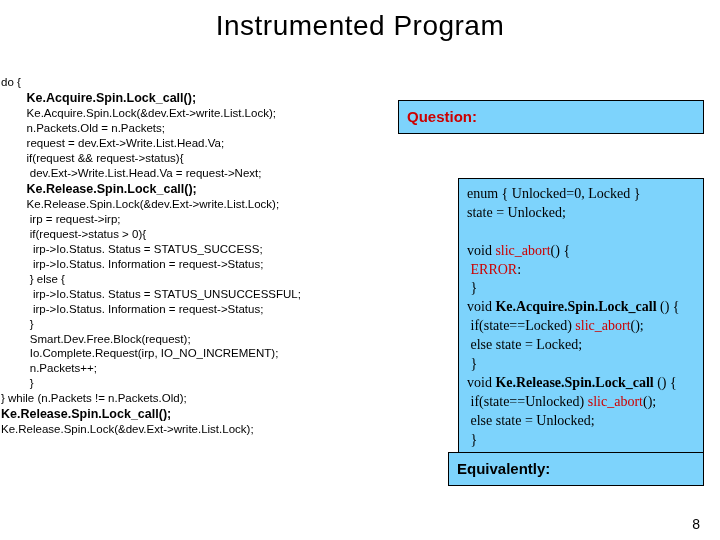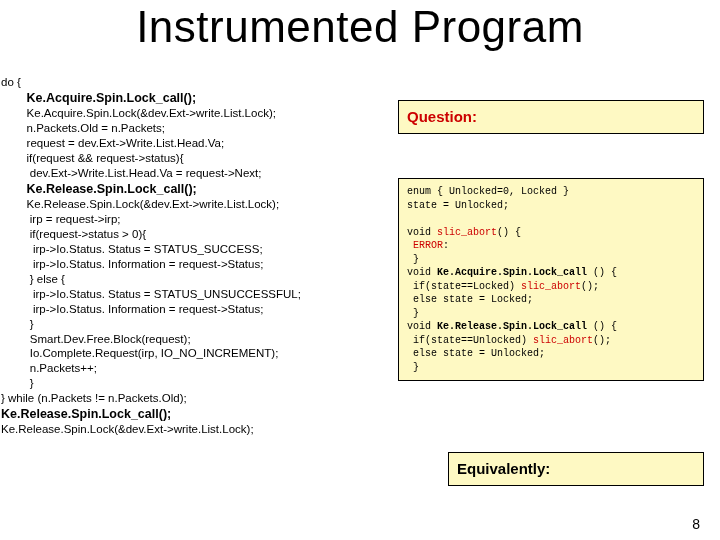--- a/index.html
+++ b/index.html
@@ -6,57 +6,57 @@
   body {
     width: 720px;
     height: 540px;
     background: #ffffff;
     font-family: Arial, sans-serif;
     position: relative;
     overflow: hidden;
   }
   .title {
     font-family: "Comic Sans MS", cursive, sans-serif;
-    font-size: 44px;
+    font-size: 28px;
     text-align: center;
-    padding-top: 2px;
+    padding-top: 10px;
     letter-spacing: 0.5px;
   }
   .code-left {
     position: absolute;
     left: 1px;
     top: 60px;
     font-family: Liberation Sans, sans-serif;
     font-size: 11.5px;
     line-height: 1.3;
     white-space: pre;
     color: #000;
   }
   .code-left .bold { font-weight: bold; font-size: 12.5px; }
   .box {
     position: absolute;
     border: 1px solid #000;
     padding: 6px 8px;
-    background: #fef9c3;
+    background: #7dd3fc;
   }
   .question-box {
     right: 16px;
     top: 100px;
     width: 306px;
     font-family: "Comic Sans MS", cursive, sans-serif;
     font-size: 15px;
     line-height: 1.3;
   }
   .question-box .red { color: #cc0000; font-weight: bold; }
   .aux-code-box {
     right: 16px;
     top: 178px;
-    width: 306px;
-    font-family: Liberation Mono, monospace;
-    font-size: 10px;
+    width: 246px;
+    font-family: Liberation Serif, serif;
+    font-size: 14px;
     line-height: 1.35;
     white-space: pre;
   }
   .aux-code-box .bold { font-weight: bold; }
   .aux-code-box .red { color: #cc0000; }
   .equiv-box {
     right: 16px;
     top: 452px;
     width: 256px;
     font-family: "Comic Sans MS", cursive, sans-serif;

